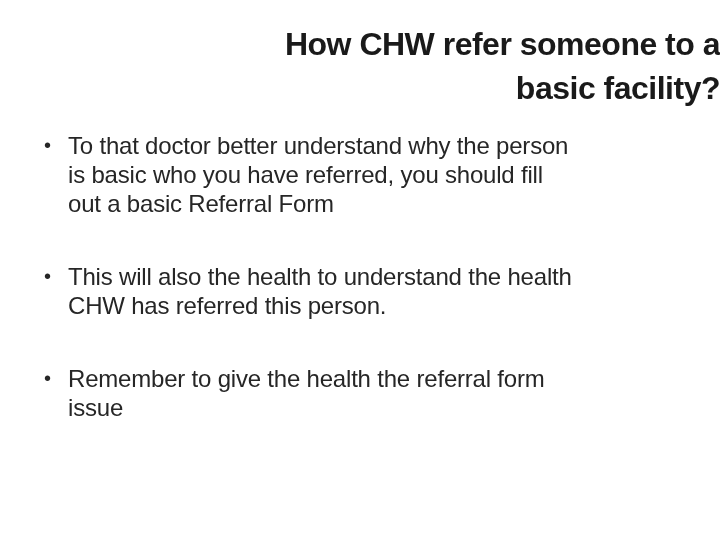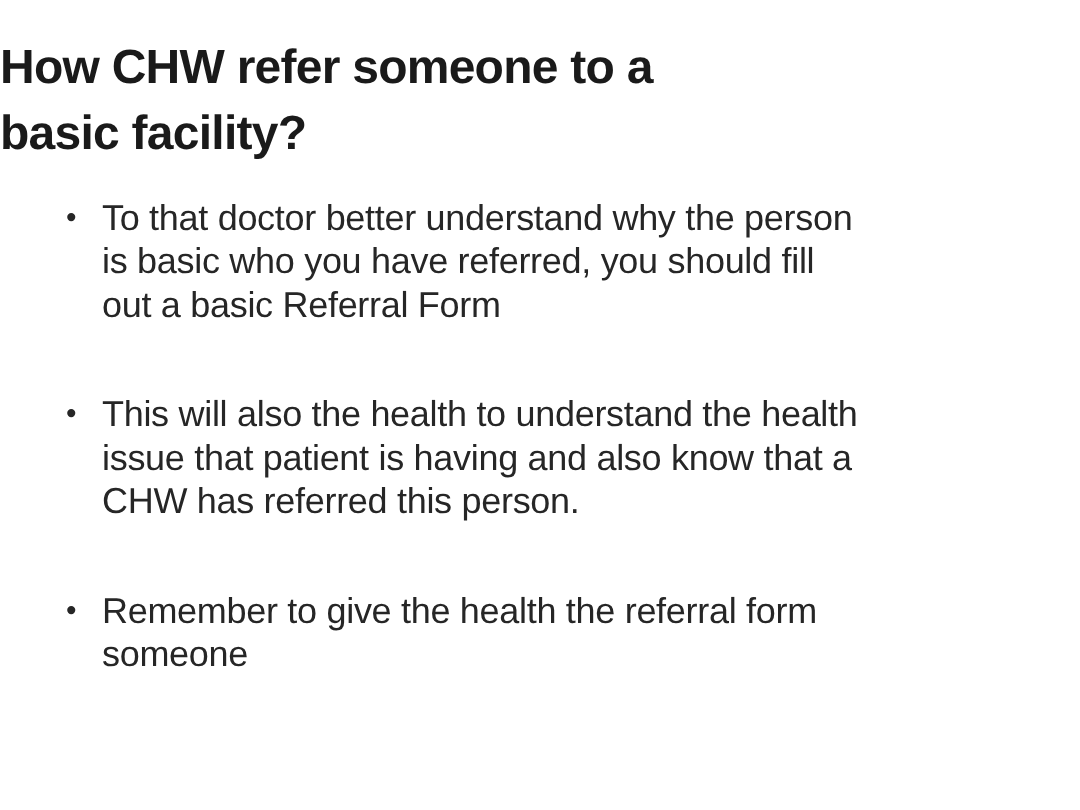--- a/index.html
+++ b/index.html
@@ -10,21 +10,21 @@
   .slide {
     position: relative;
     width: 720px;
     height: 540px;
     background: #ffffff;
     overflow: hidden;
     font-family: "Liberation Sans", "DejaVu Sans", sans-serif;
   }
   .slide-title {
     margin-top: 22px;
-    text-align: left;
+    text-align: right;
     font-weight: bold;
     font-size: 32px;
     line-height: 44px;
     color: #1a1a1a;
     letter-spacing: -0.5px;
   }
   .title-line {
     display: block;
   }
   .bullet-list {
@@ -71,27 +71,26 @@
         <span class="bullet-line">To that doctor better understand why the person</span>
         <span class="bullet-line">is basic who you have referred, you should fill</span>
         <span class="bullet-line">out a basic Referral Form</span>
       </span>
     </div>
 
     <div class="bullet-item">
       <span class="bullet-marker">•</span>
       <span class="bullet-text">
         <span class="bullet-line">This will also the health to understand the health</span>
-        <span class="bullet-line">issue that patient is having and also know that a</span>
         <span class="bullet-line">CHW has referred this person.</span>
       </span>
     </div>
 
     <div class="bullet-item">
       <span class="bullet-marker">•</span>
       <span class="bullet-text">
         <span class="bullet-line">Remember to give the health the referral form</span>
-        <span class="bullet-line">someone</span>
+        <span class="bullet-line">issue</span>
       </span>
     </div>
 
   </div>
 </div>
 
 </body></html>

